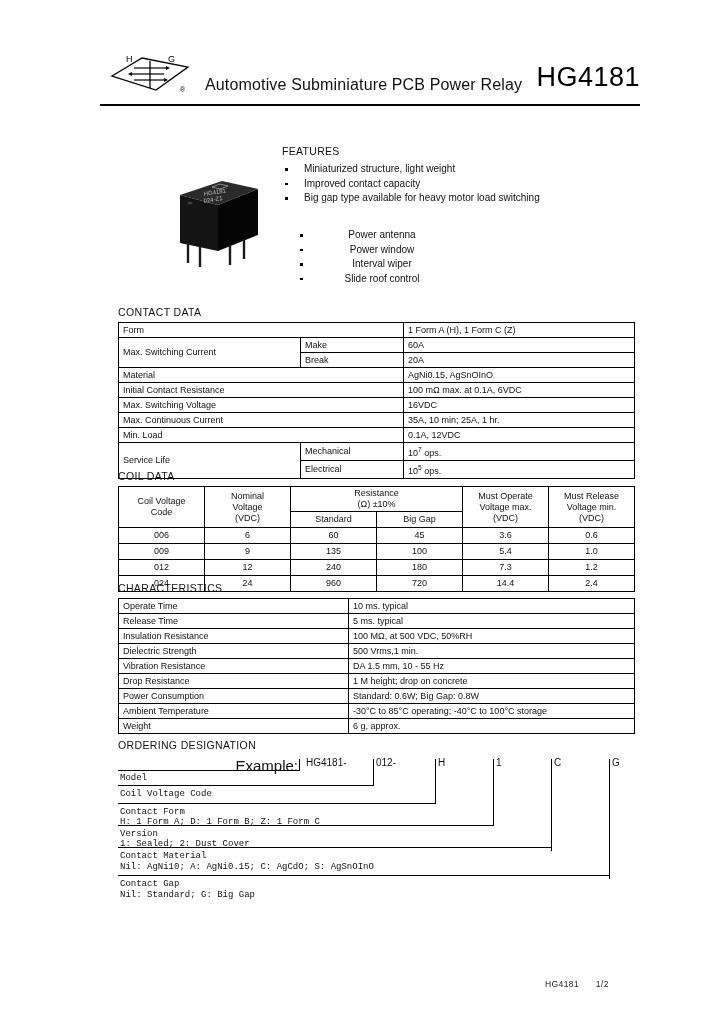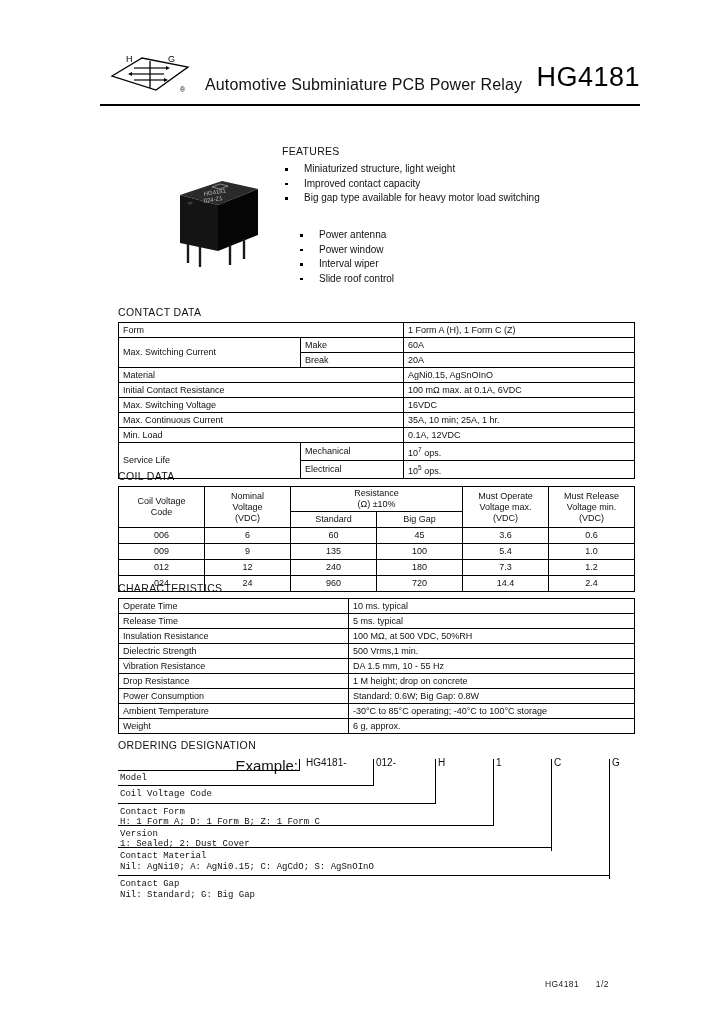--- a/index.html
+++ b/index.html
@@ -109,21 +109,21 @@
   .apps {
     position: absolute;
     left: 297px;
     top: 223px;
     width: 340px;
   }
   .apps-cols {
     display: flex;
     margin-top: 5px;
   }
-  .apps-cols .col-a { width: 148px; }
+  .apps-cols .col-a { width: 148px; text-align: center; }
   .apps-cols .col-b { width: 190px; }
   .apps-cols ul { margin: 0; padding: 0; list-style: none; }
   .apps-cols li {
     font-size: 10px;
     line-height: 14.5px;
     color: #111;
     position: relative;
     padding-left: 22px;
     white-space: nowrap;
   }

